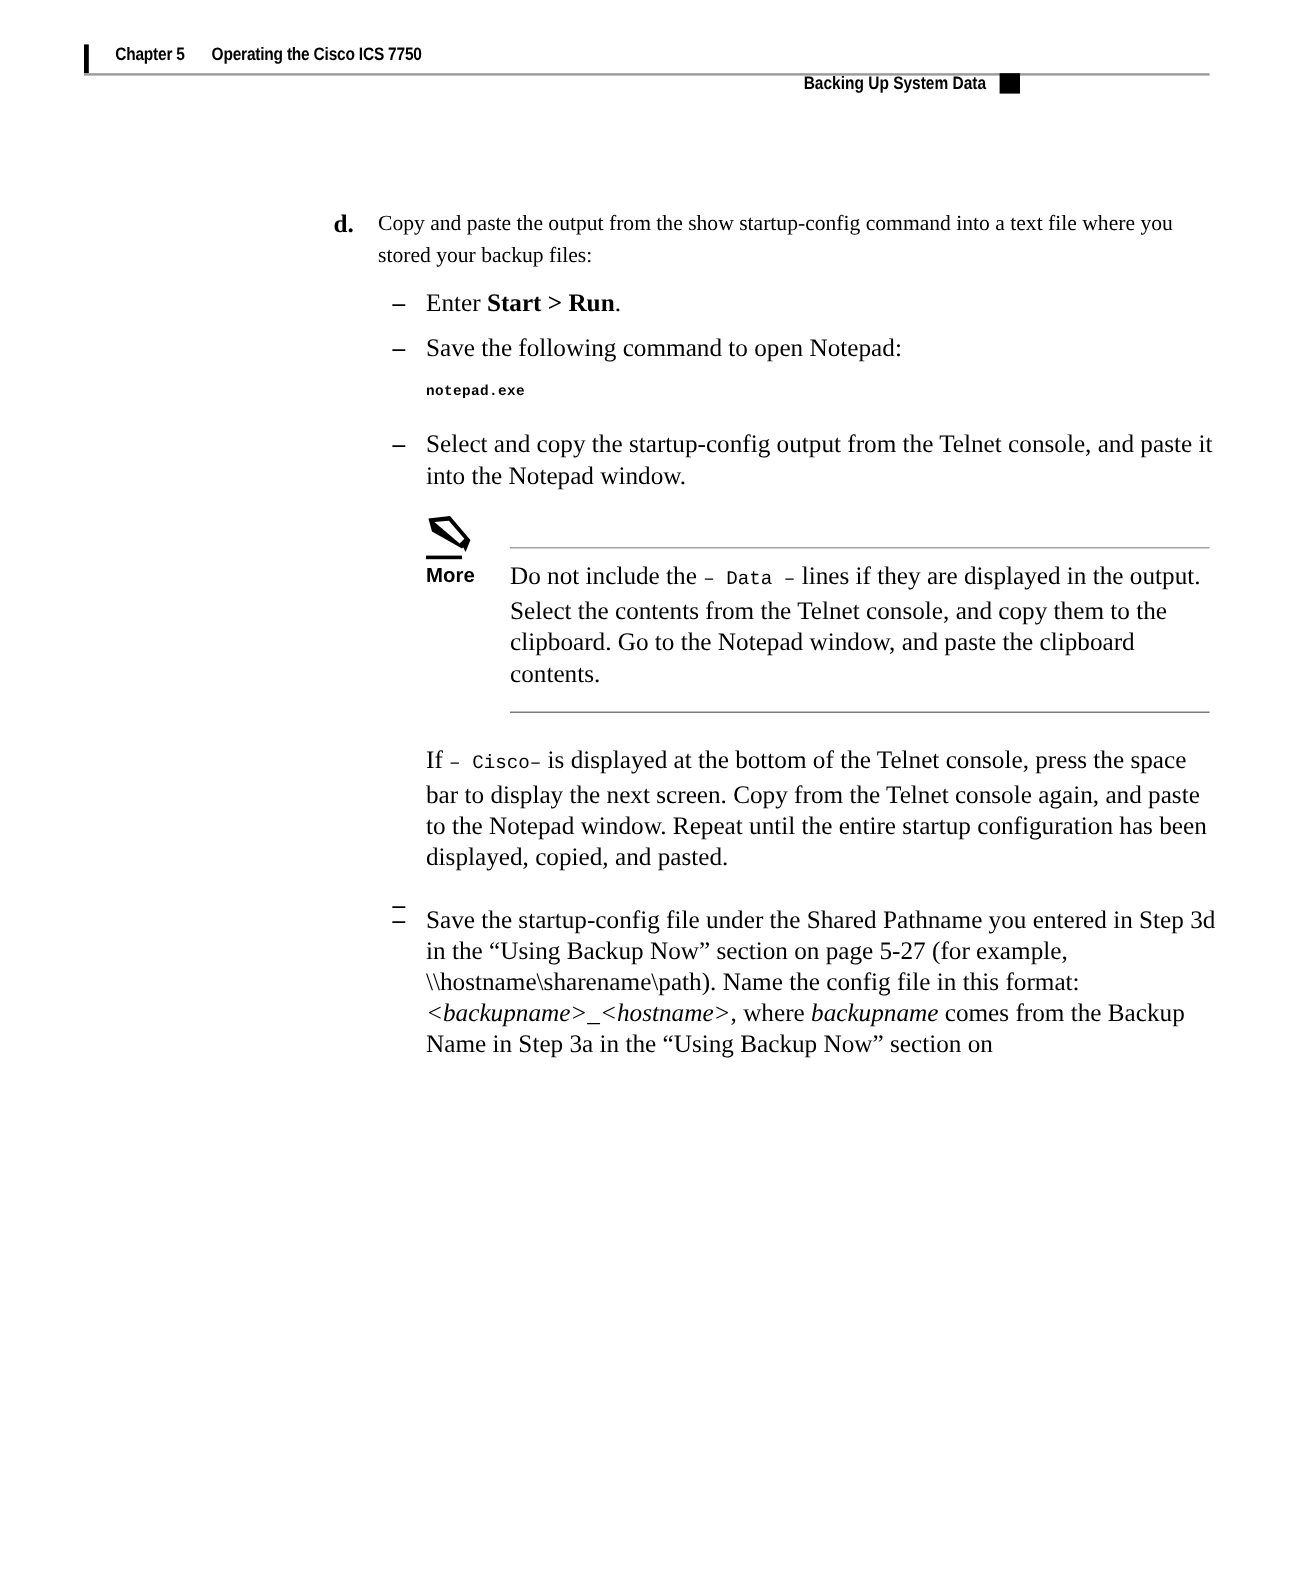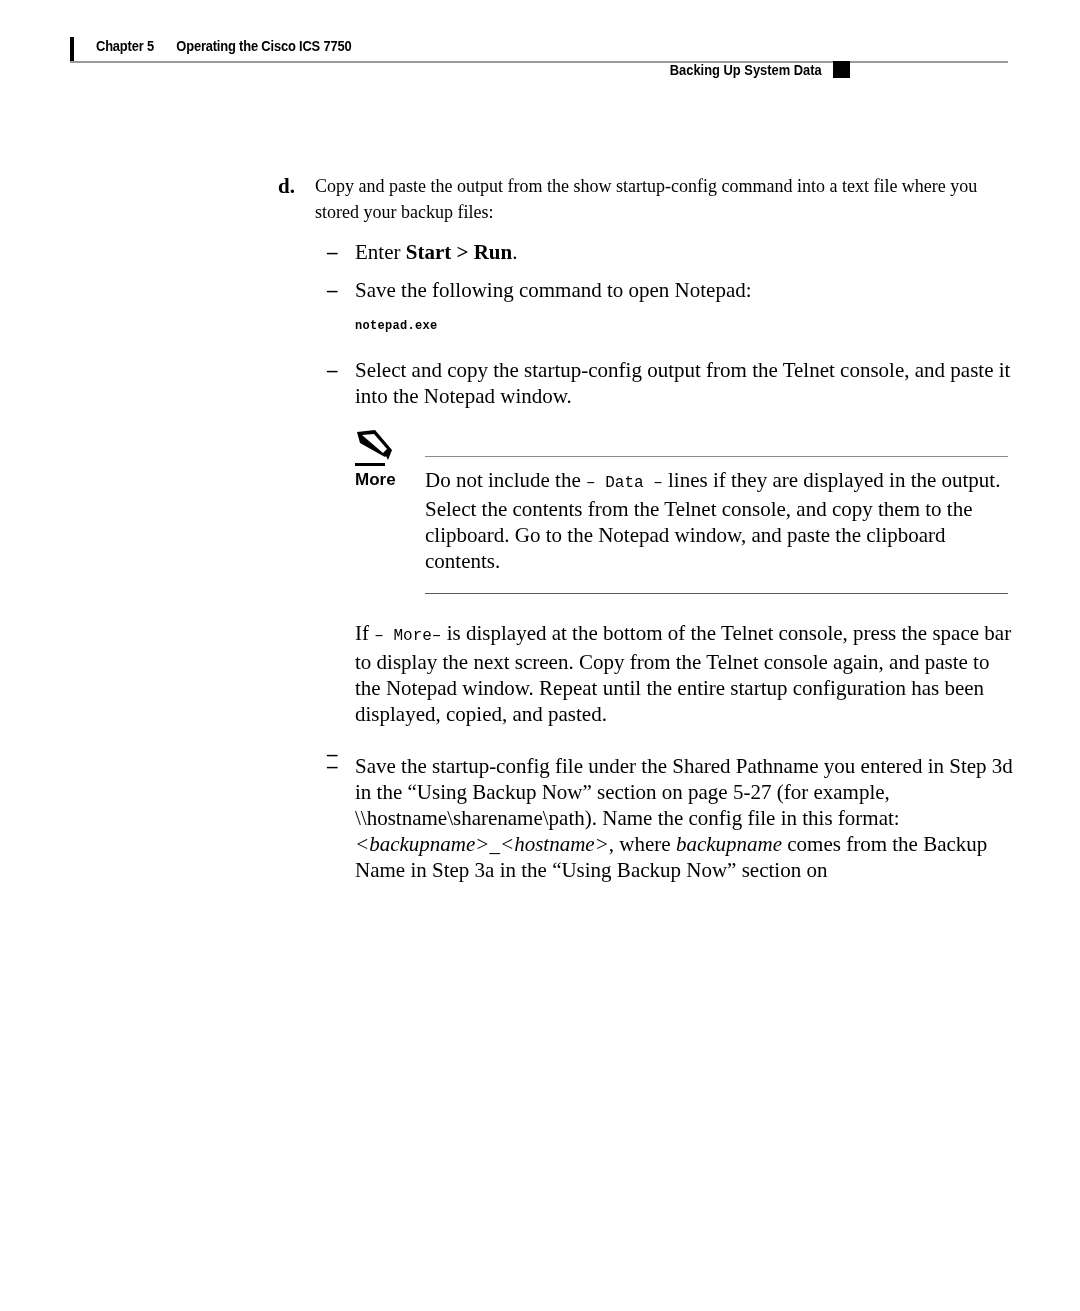--- a/index.html
+++ b/index.html
@@ -280,21 +280,21 @@
       <div class="note-text">
         <span>Do not include the </span><span class="inline-mono">– Data –</span><span> lines if they are displayed in the output. Select the contents from the Telnet console, and copy them to the clipboard. Go to the Notepad window, and paste the clipboard contents.</span>
       </div>
     </div>
     <div class="note-rule-bottom"></div>
   </div>
 
   <div class="sp-4"></div>
 
   <div class="plain-para">
-    <span>If </span><span class="inline-mono">– More–</span><span> is displayed at the bottom of the Telnet console, press the space bar to display the next screen. Copy from the Telnet console again, and paste to the Notepad window. Repeat until the entire startup configuration has been displayed, copied, and pasted.</span>
+    <span>If </span><span class="inline-mono">– Cisco–</span><span> is displayed at the bottom of the Telnet console, press the space bar to display the next screen. Copy from the Telnet console again, and paste to the Notepad window. Repeat until the entire startup configuration has been displayed, copied, and pasted.</span>
   </div>
 
   <div class="sp-2"></div>
 
   <div class="dash-item">
     <span class="dash-mark">–</span>
   </div>
 
   <div class="sp-1"></div>
 

